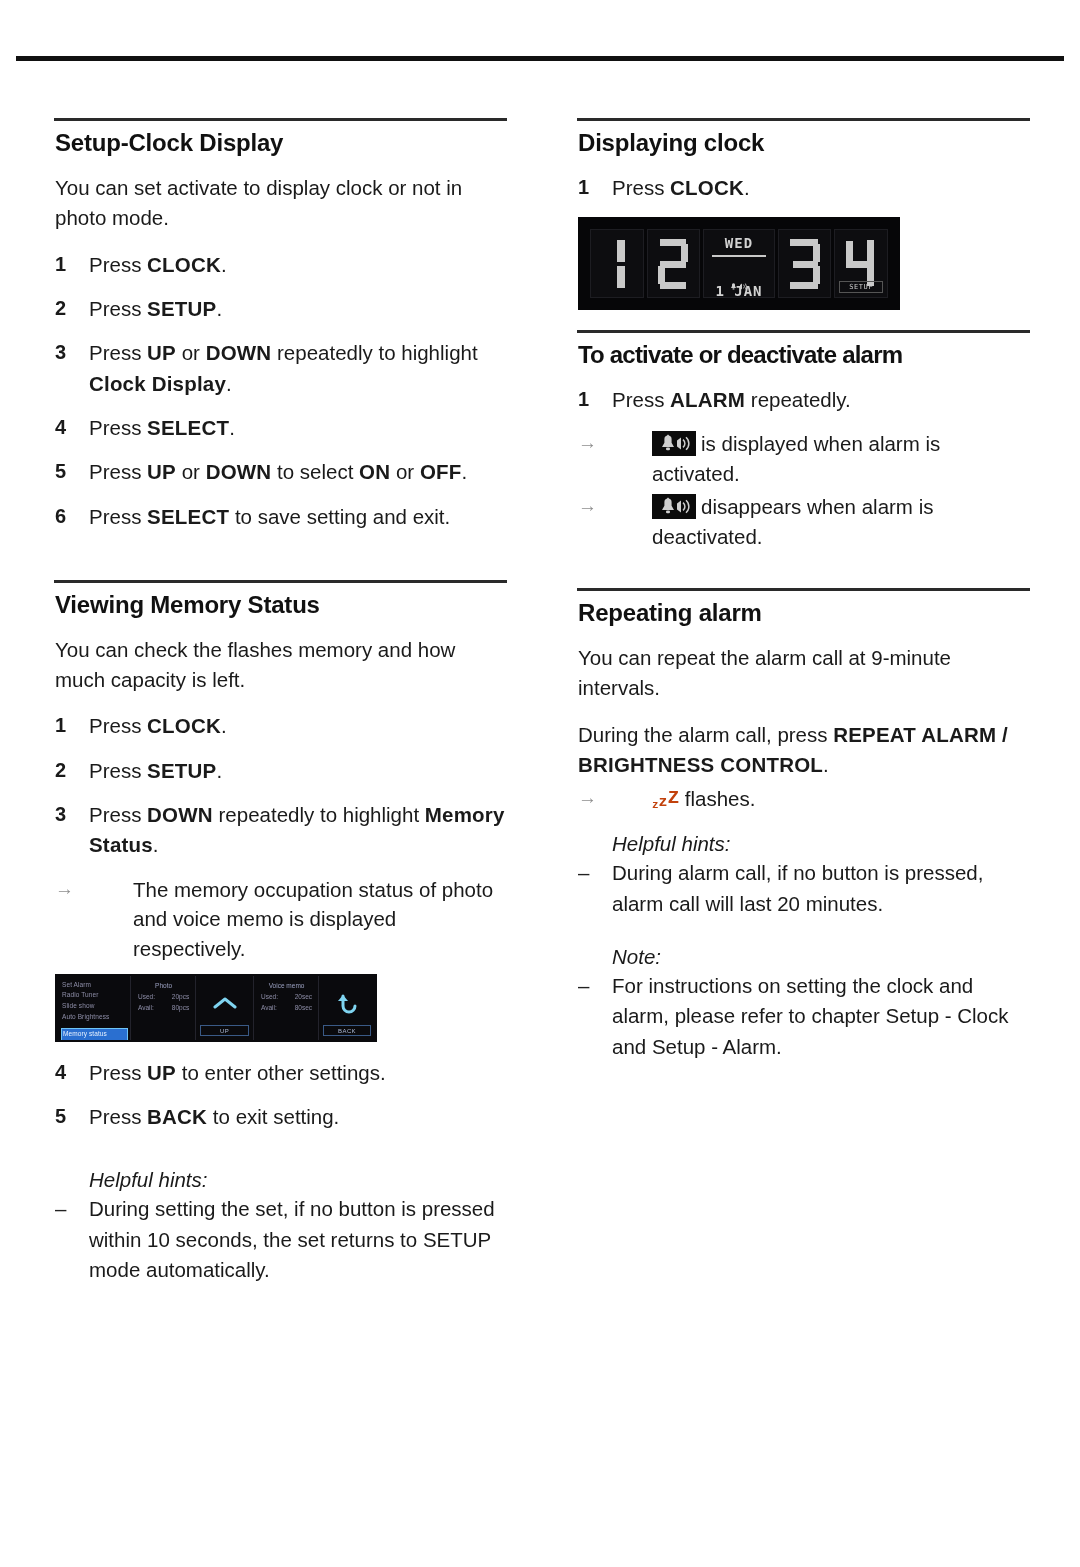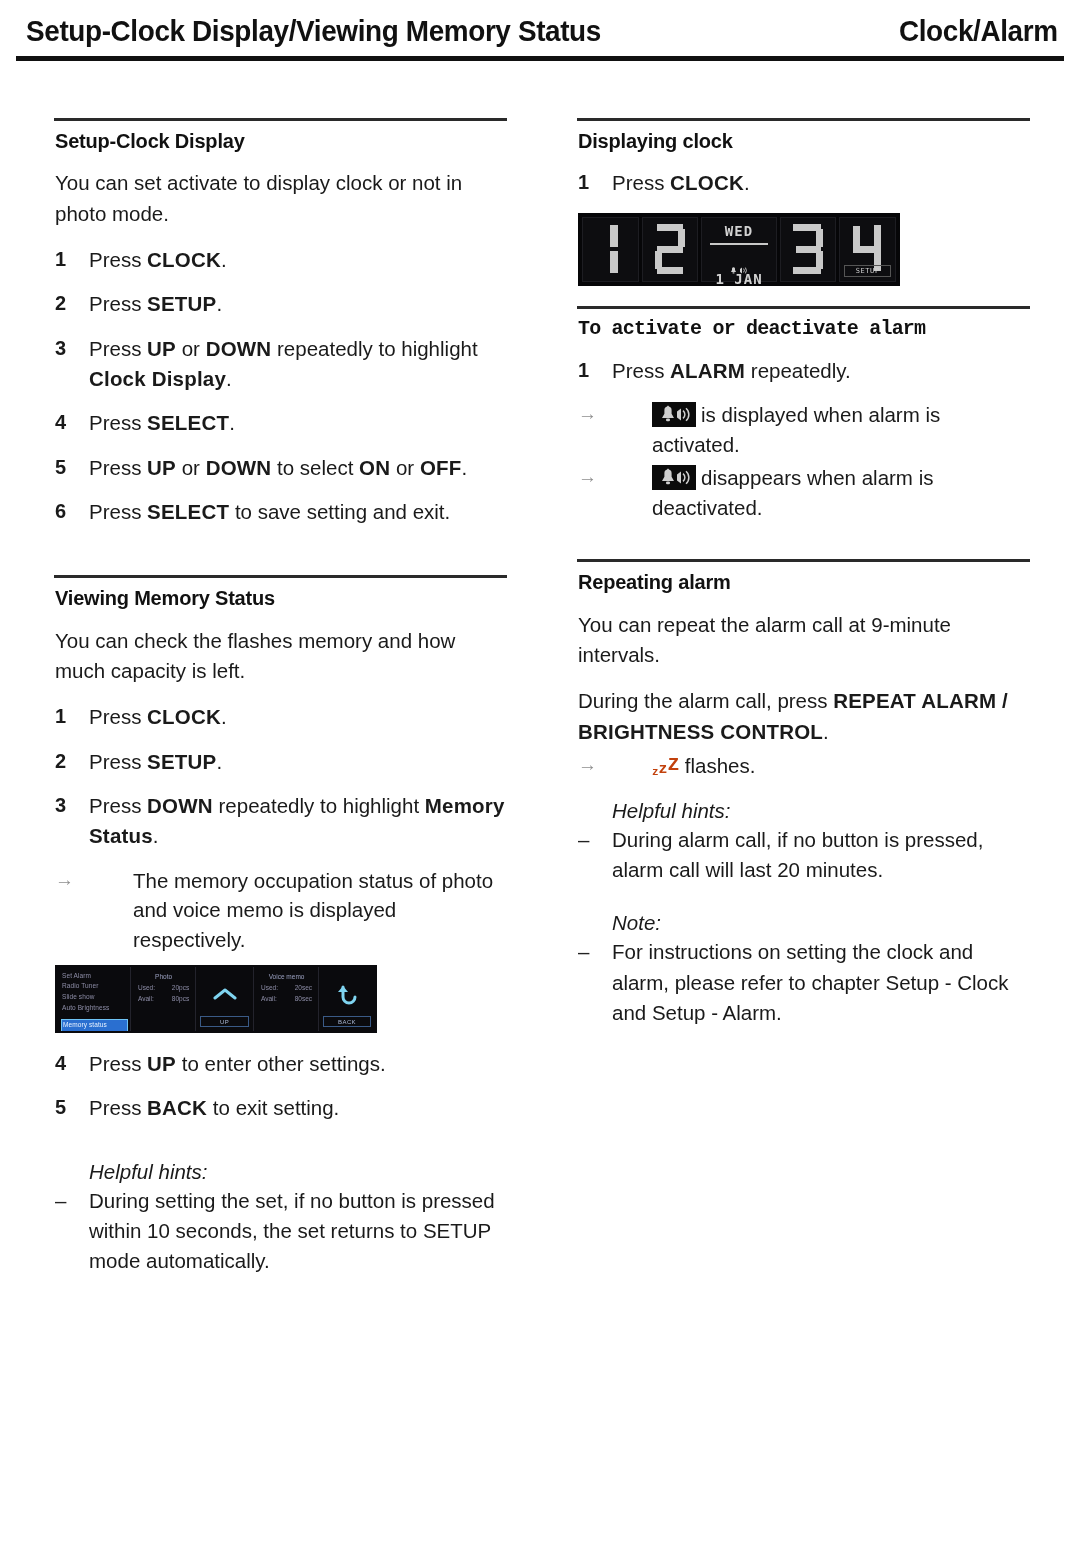--- a/index.html
+++ b/index.html
@@ -60,28 +60,28 @@
   .col-right { left: 578px; width: 452px; }
 
   
   .sec-rule {
     height: 3px;
     background: #2a2a2a;
     margin-bottom: 9px;
     margin-left: -1px;
   }
   h2.sec-title {
-    font-size: 20px;
+    font-size: 24px;
     font-weight: bold;
     margin: 0 0 16px 0;
     letter-spacing: -0.2px;
     color: #111;
     line-height: 1.12;
   }
-  h2.sec-title.tight { letter-spacing: -0.8px; font-family: Liberation Mono, monospace; }
+  h2.sec-title.tight { letter-spacing: -0.8px; }
 
   
   p.intro {
     font-size: 20.5px;
     line-height: 1.48;
     margin: 0 0 16px 0;
     color: #1a1a1a;
   }
   .step {
     display: flex;
@@ -208,24 +208,24 @@
   }
   .back-arrow {
     position: absolute;
     left: 50%; top: 16px;
     transform: translateX(-50%);
     width: 24px; height: 24px;
   }
 
   
   .lcd-clock {
-    width: 322px; height: 73px;
+    width: 322px; height: 93px;
     background: #060608;
     margin: 13px 0 20px 0;
-    padding: 4px;
+    padding: 12px;
     display: flex;
     gap: 3px;
   }
   .cp {
     background: #0d0d10;
     border: 1px solid #1d1d22;
     position: relative;
     height: 100%;
   }
   .cp-d { width: 63px; }
@@ -306,24 +306,20 @@
   .zzz .z1 { font-size: 11px; vertical-align: -2px; }
   .zzz .z2 { font-size: 15px; vertical-align: 0px; }
   .zzz .z3 { font-size: 19px; vertical-align: 3px; }
 
   .arrow-g { color: #8e8e8e; font-size: 19px; }
 </style>
 </head>
 <body>
 
 <div class="page-header">
-  <div class="hdr-row">
-    <div class="hdr-left">Setup-Clock Display/Viewing Memory Status</div>
-    <div class="hdr-right">Clock/Alarm</div>
-  </div>
   <div class="hdr-rule"></div>
 </div>
 
 <div class="columns">
 
   <div class="col col-left">
 
     <section>
       <div class="sec-rule"></div>
       <h2 class="sec-title">Setup-Clock Display</h2>

